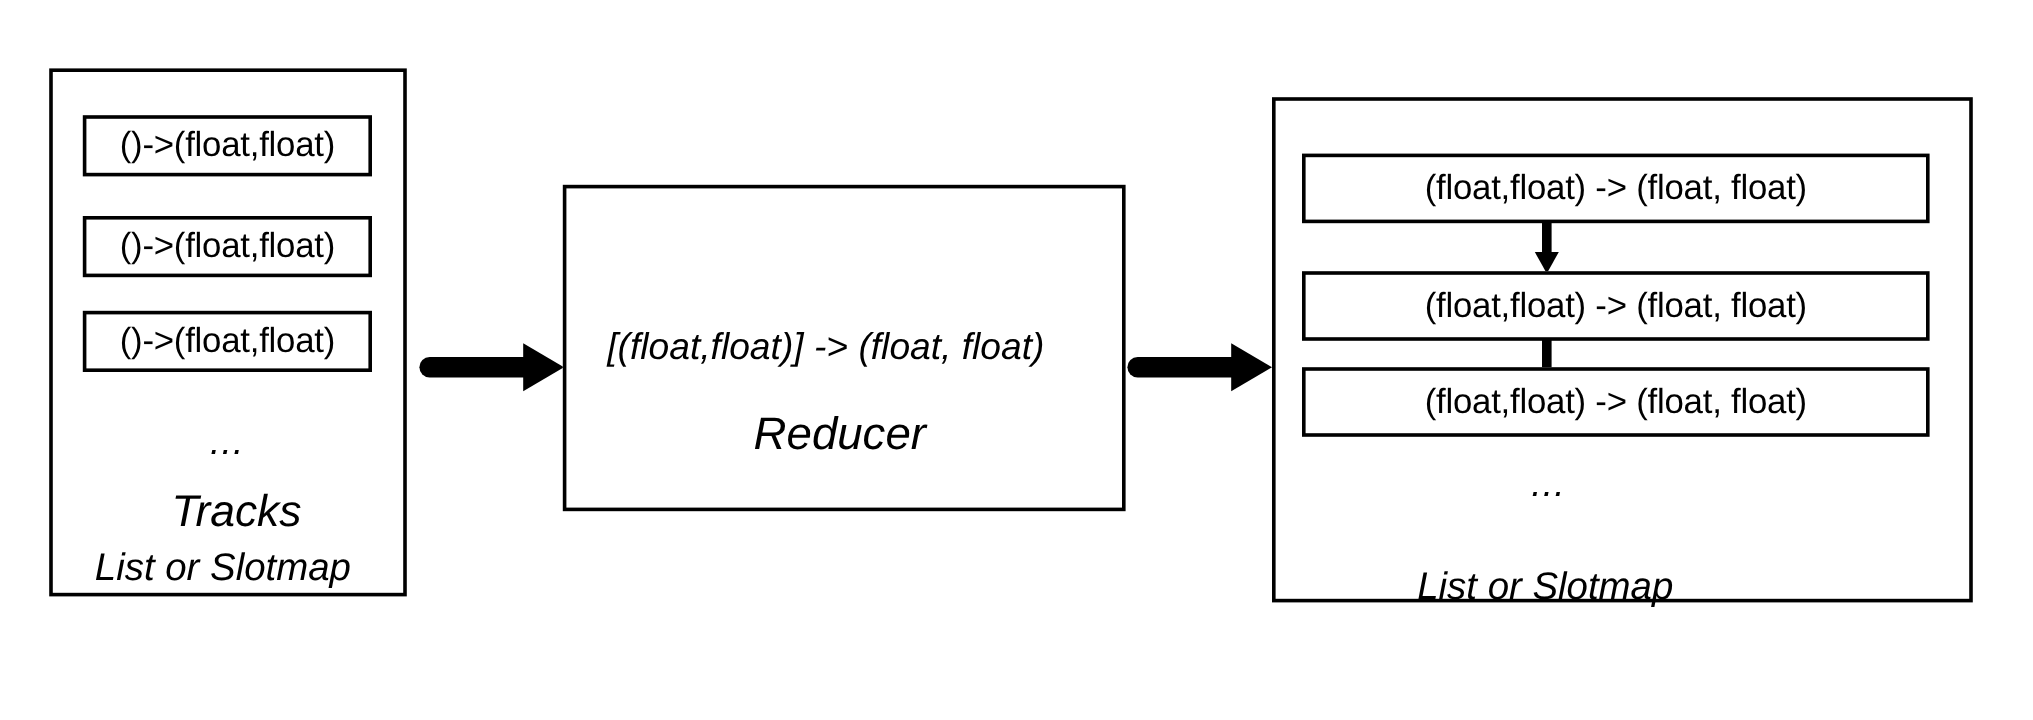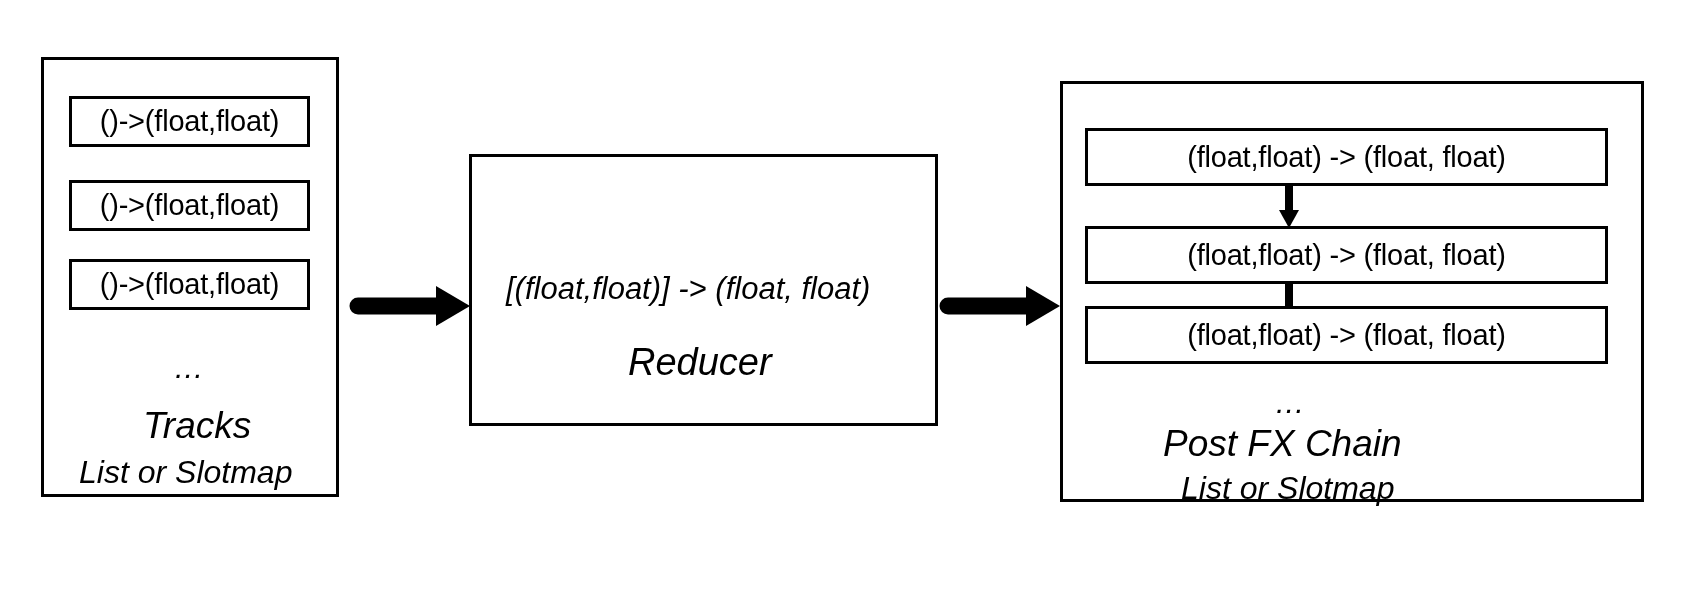--- a/index.html
+++ b/index.html
@@ -138,17 +138,16 @@
     <line x1="15" y1="0" x2="15" y2="30" stroke="#000" stroke-width="8"></line>
     <polygon points="5,26 25,26 15,44" fill="#000"></polygon>
   </svg>
 
   <div class="sig-box" style="left:1085px; top:306px; width:523px; height:58px;">
     <span class="sig-text">(float,float) -&gt; (float, float)</span>
   </div>
 
   <div class="ftext ellipsis" style="left:1276px; top:387px;">...</div>
 
-  <div class="ftext box-title" style="left:1163px; top:425px;">Post FX Chain</div>
 
   <div class="ftext box-subtitle" style="left:1181px; top:472px;">List or Slotmap</div>
 
 </div>
 
 </body></html>

